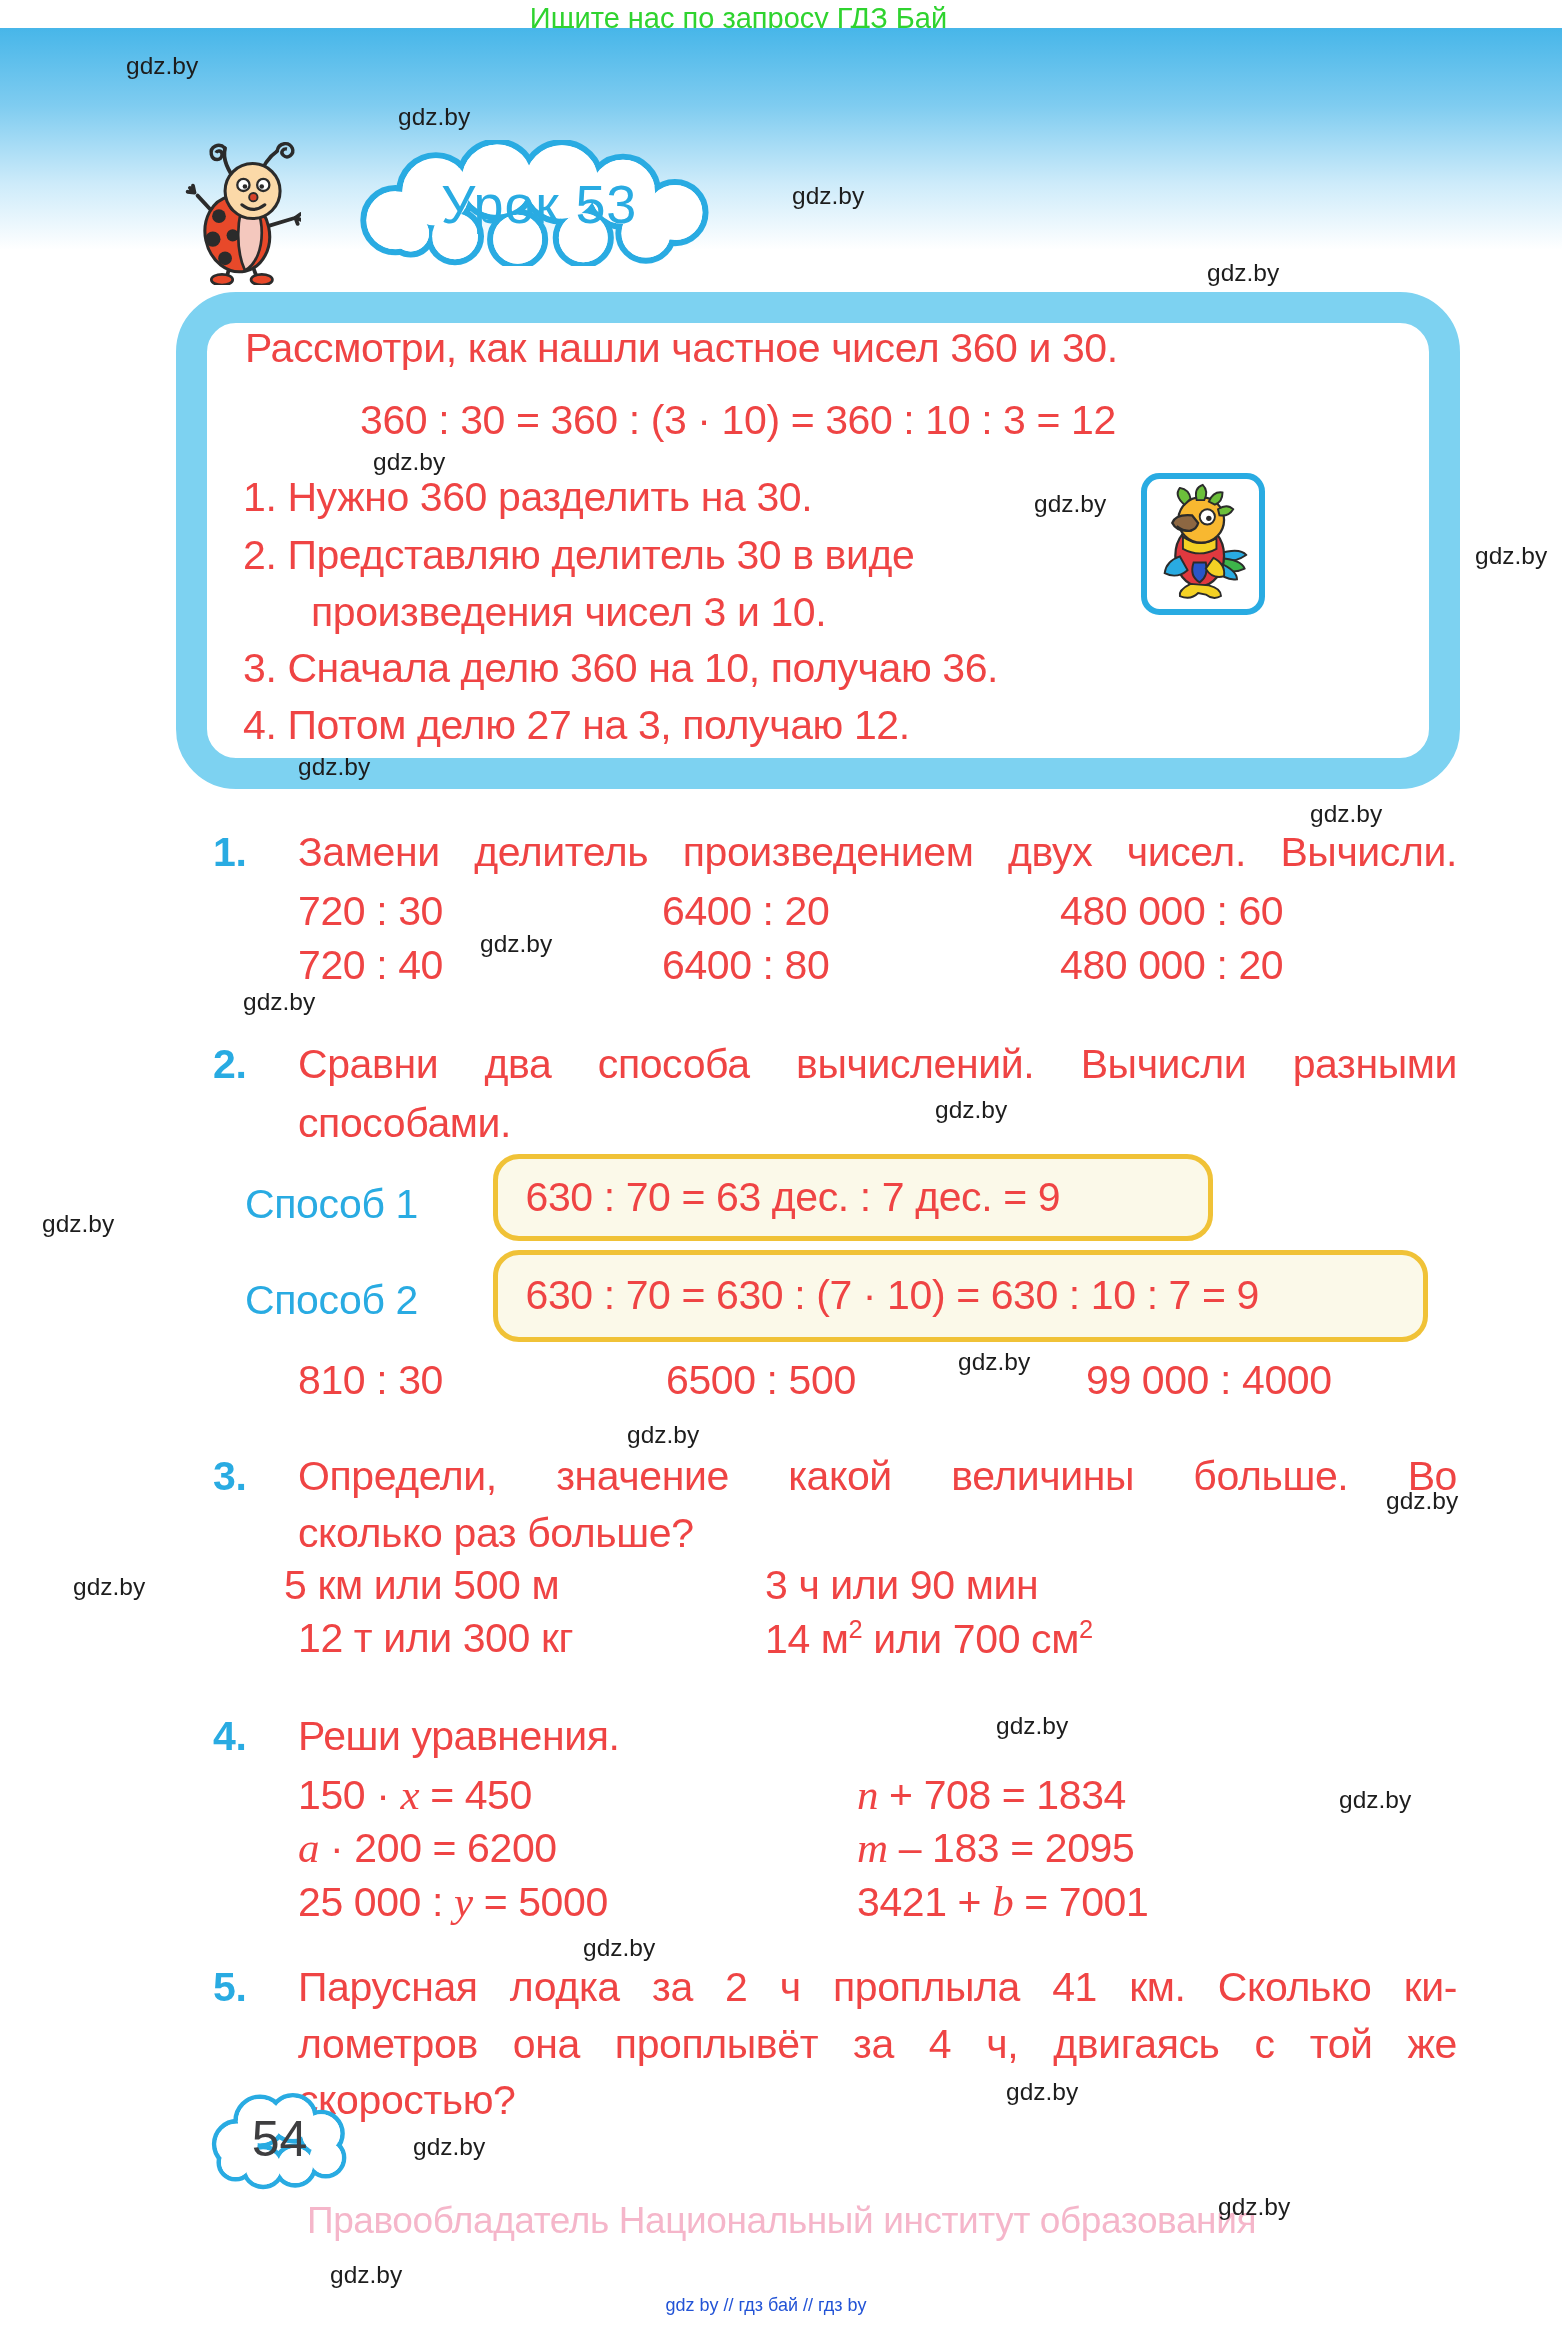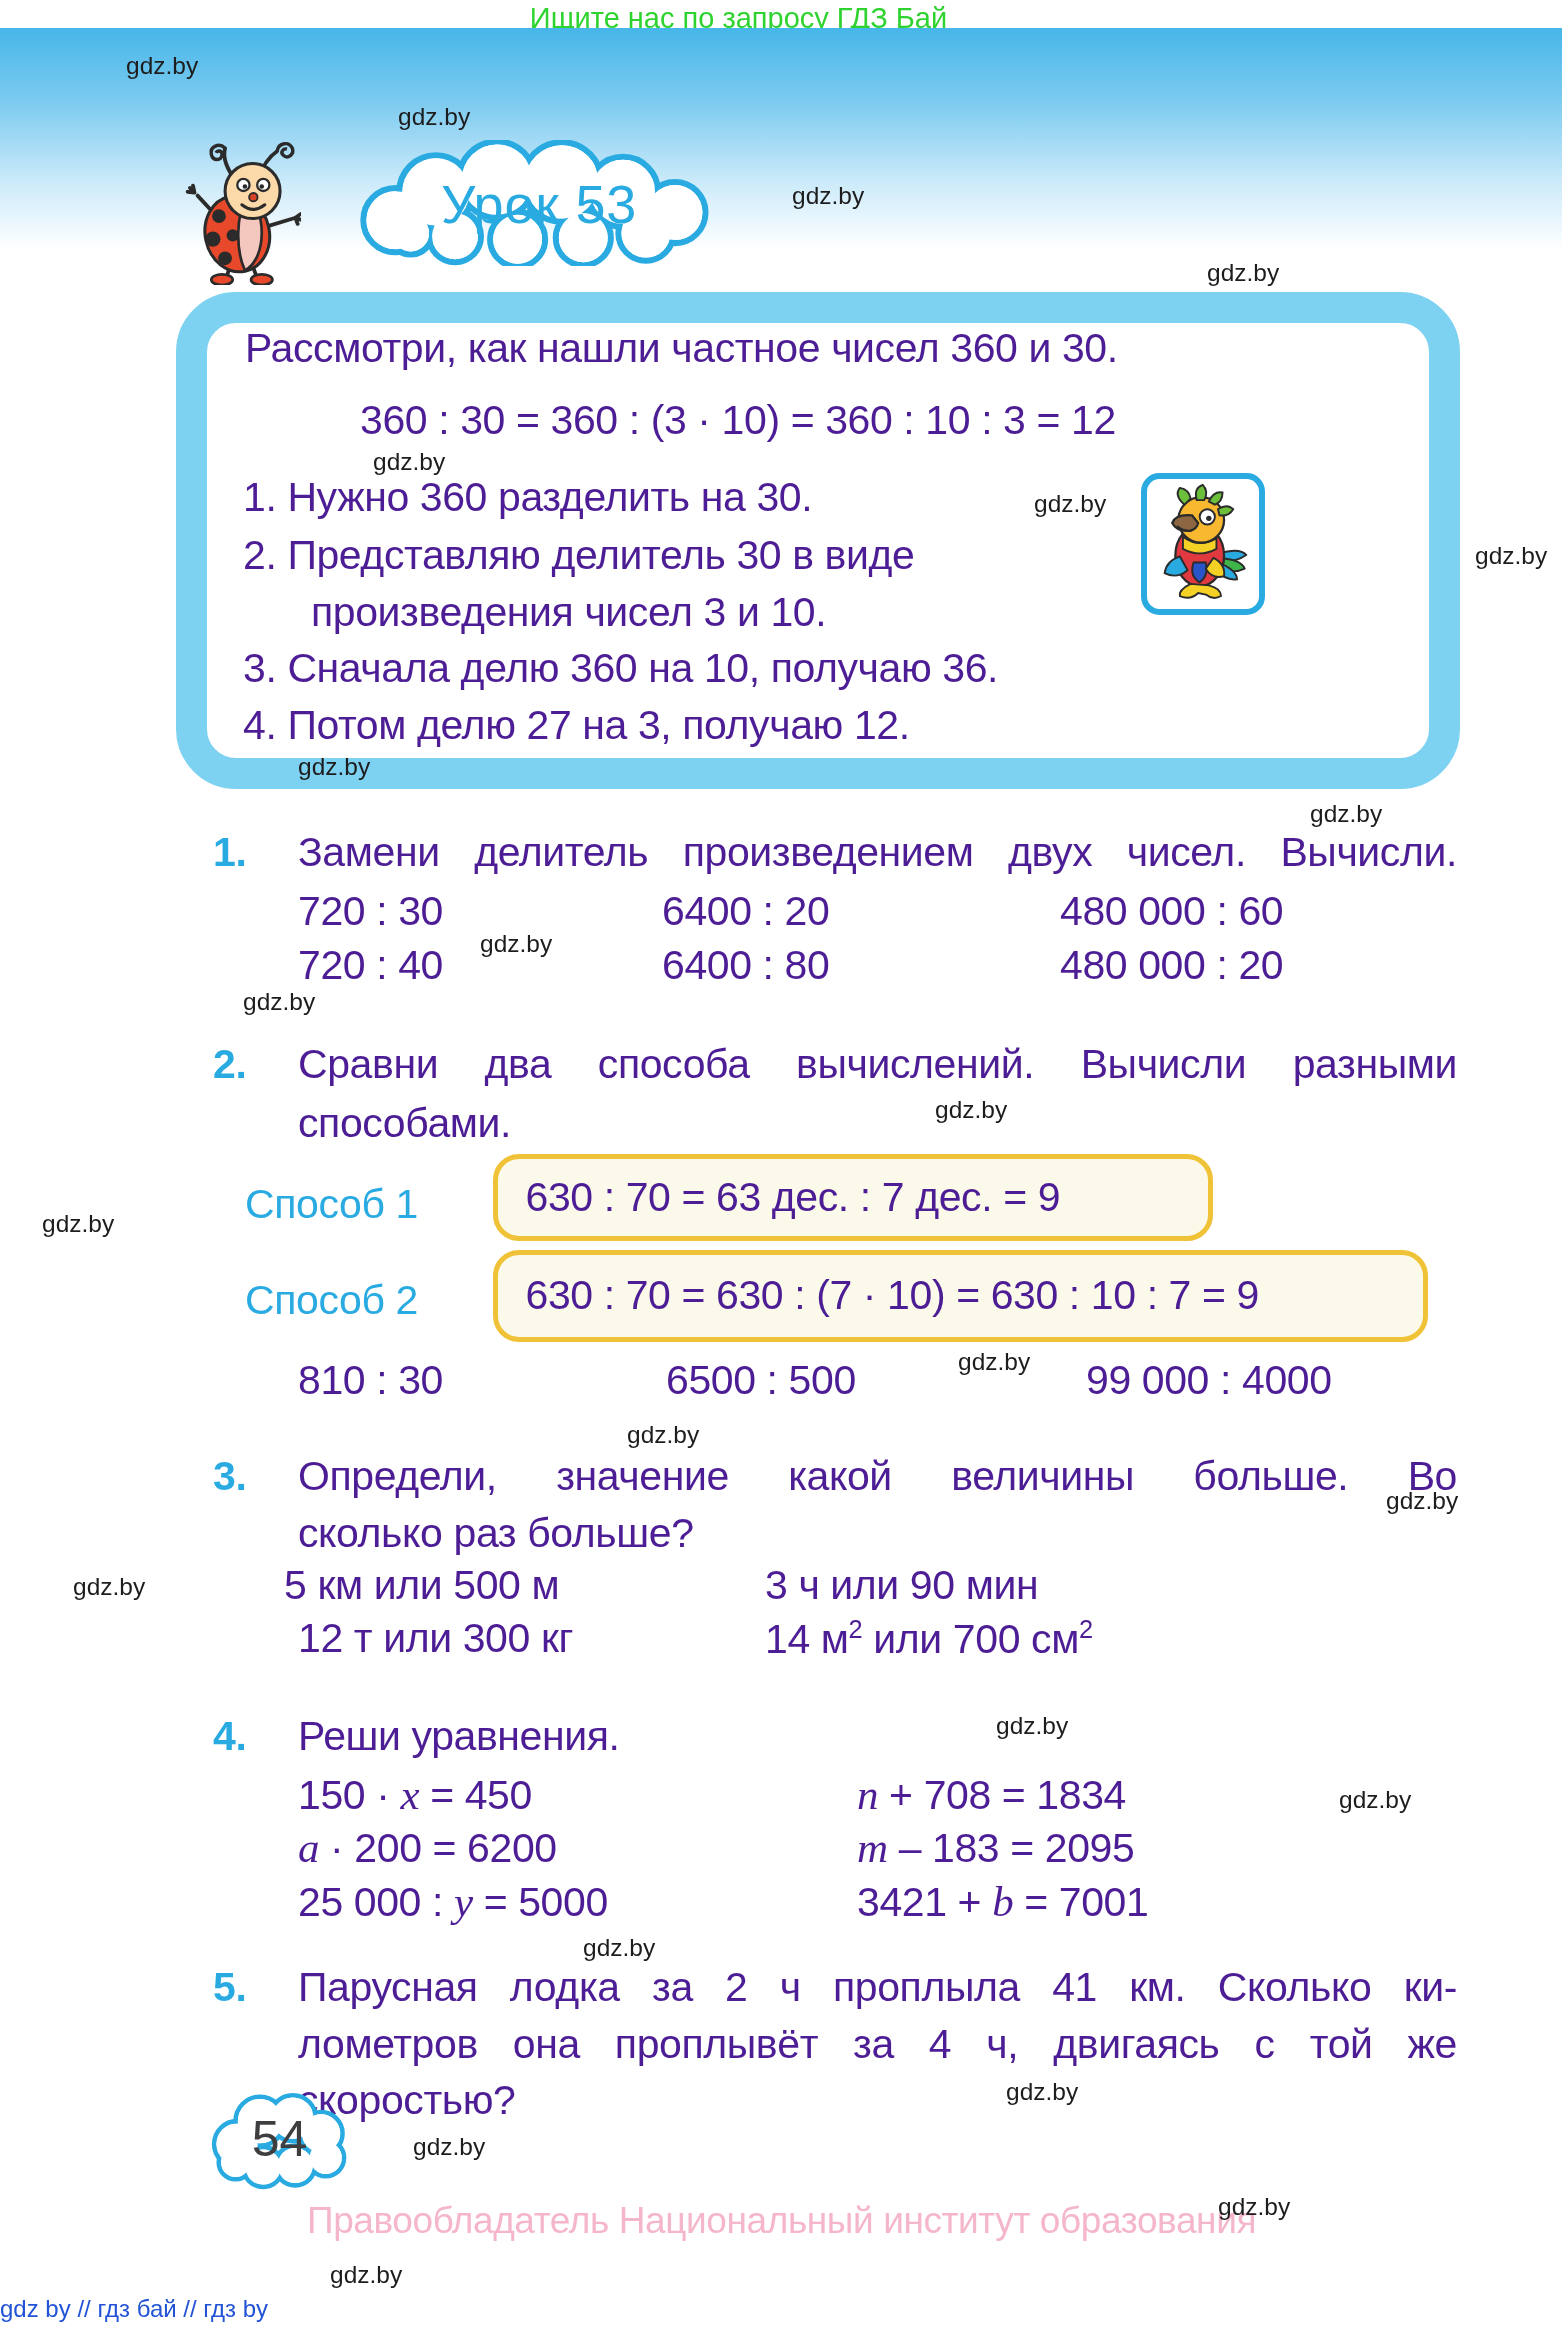--- a/index.html
+++ b/index.html
@@ -12,36 +12,36 @@
   .banner{left:0;top:1.5px;width:1477px;text-align:center;font-size:29px;color:#2fd32f;white-space:nowrap;}
   
   .sky{left:0;top:28px;width:1563px;height:222px;
     background:linear-gradient(to bottom,#47b6e9 0%,#7fccf0 35%,#cdebfa 70%,#ffffff 100%);}
   
   .cloud-title-wrap{left:340px;top:140px;width:398px;height:126px;}
   .cloud-title-text{left:340px;top:173px;width:398px;text-align:center;font-size:54px;color:#29abe2;letter-spacing:0.8px;}
   
   .info-box{left:176px;top:292px;width:1284px;height:497px;box-sizing:border-box;
     border:31px solid #7dd2f1;border-radius:60px;background:#ffffff;}
-  .body-text{font-size:41px;color:#4c1d95;letter-spacing:-0.4px;white-space:nowrap;line-height:1.2;}
+  .body-text{font-size:41px;color:#ef4444;letter-spacing:-0.4px;white-space:nowrap;line-height:1.2;}
   .just{white-space:normal;width:1159px;text-align:justify;text-align-last:justify;}
   .num{color:#29abe2;font-weight:bold;}
   .method-label{color:#29abe2;}
   
   .parrot-box{left:1141px;top:473px;width:124px;height:142px;box-sizing:border-box;
     border:6.9px solid #29abe2;border-radius:18.4px;background:#ffffff;}
   
   .ybox{box-sizing:border-box;border:5.4px solid #f0c237;border-radius:26px;background:#fbf9e9;
     display:flex;align-items:center;padding-left:27.5px;}
   
   .cloud-page-wrap{left:205px;top:2089px;width:149px;height:101px;}
   .cloud-page-text{left:205px;top:2110px;width:149px;text-align:center;font-size:50px;color:#3e3e40;}
   
   .copyright{left:0;top:2200px;width:1563px;text-align:center;font-size:37px;color:#f5b6ca;letter-spacing:-0.4px;}
-  .footer-links{left:0;top:2295px;width:1532px;text-align:left;font-size:24px;color:#2253d6;}
+  .footer-links{left:0;top:2295px;width:1532px;text-align:center;font-size:18px;color:#2253d6;}
   
   .wm{position:absolute;font-size:24.5px;color:#1d1d1d;white-space:nowrap;z-index:40;}
   .var{font-family:"Liberation Serif",serif;font-style:italic;font-size:43px;}
   sup{font-size:0.62em;}
 </style>
 </head>
 <body>
 
 <div class="abs banner">Ищите нас по запросу ГДЗ Бай</div>
 

